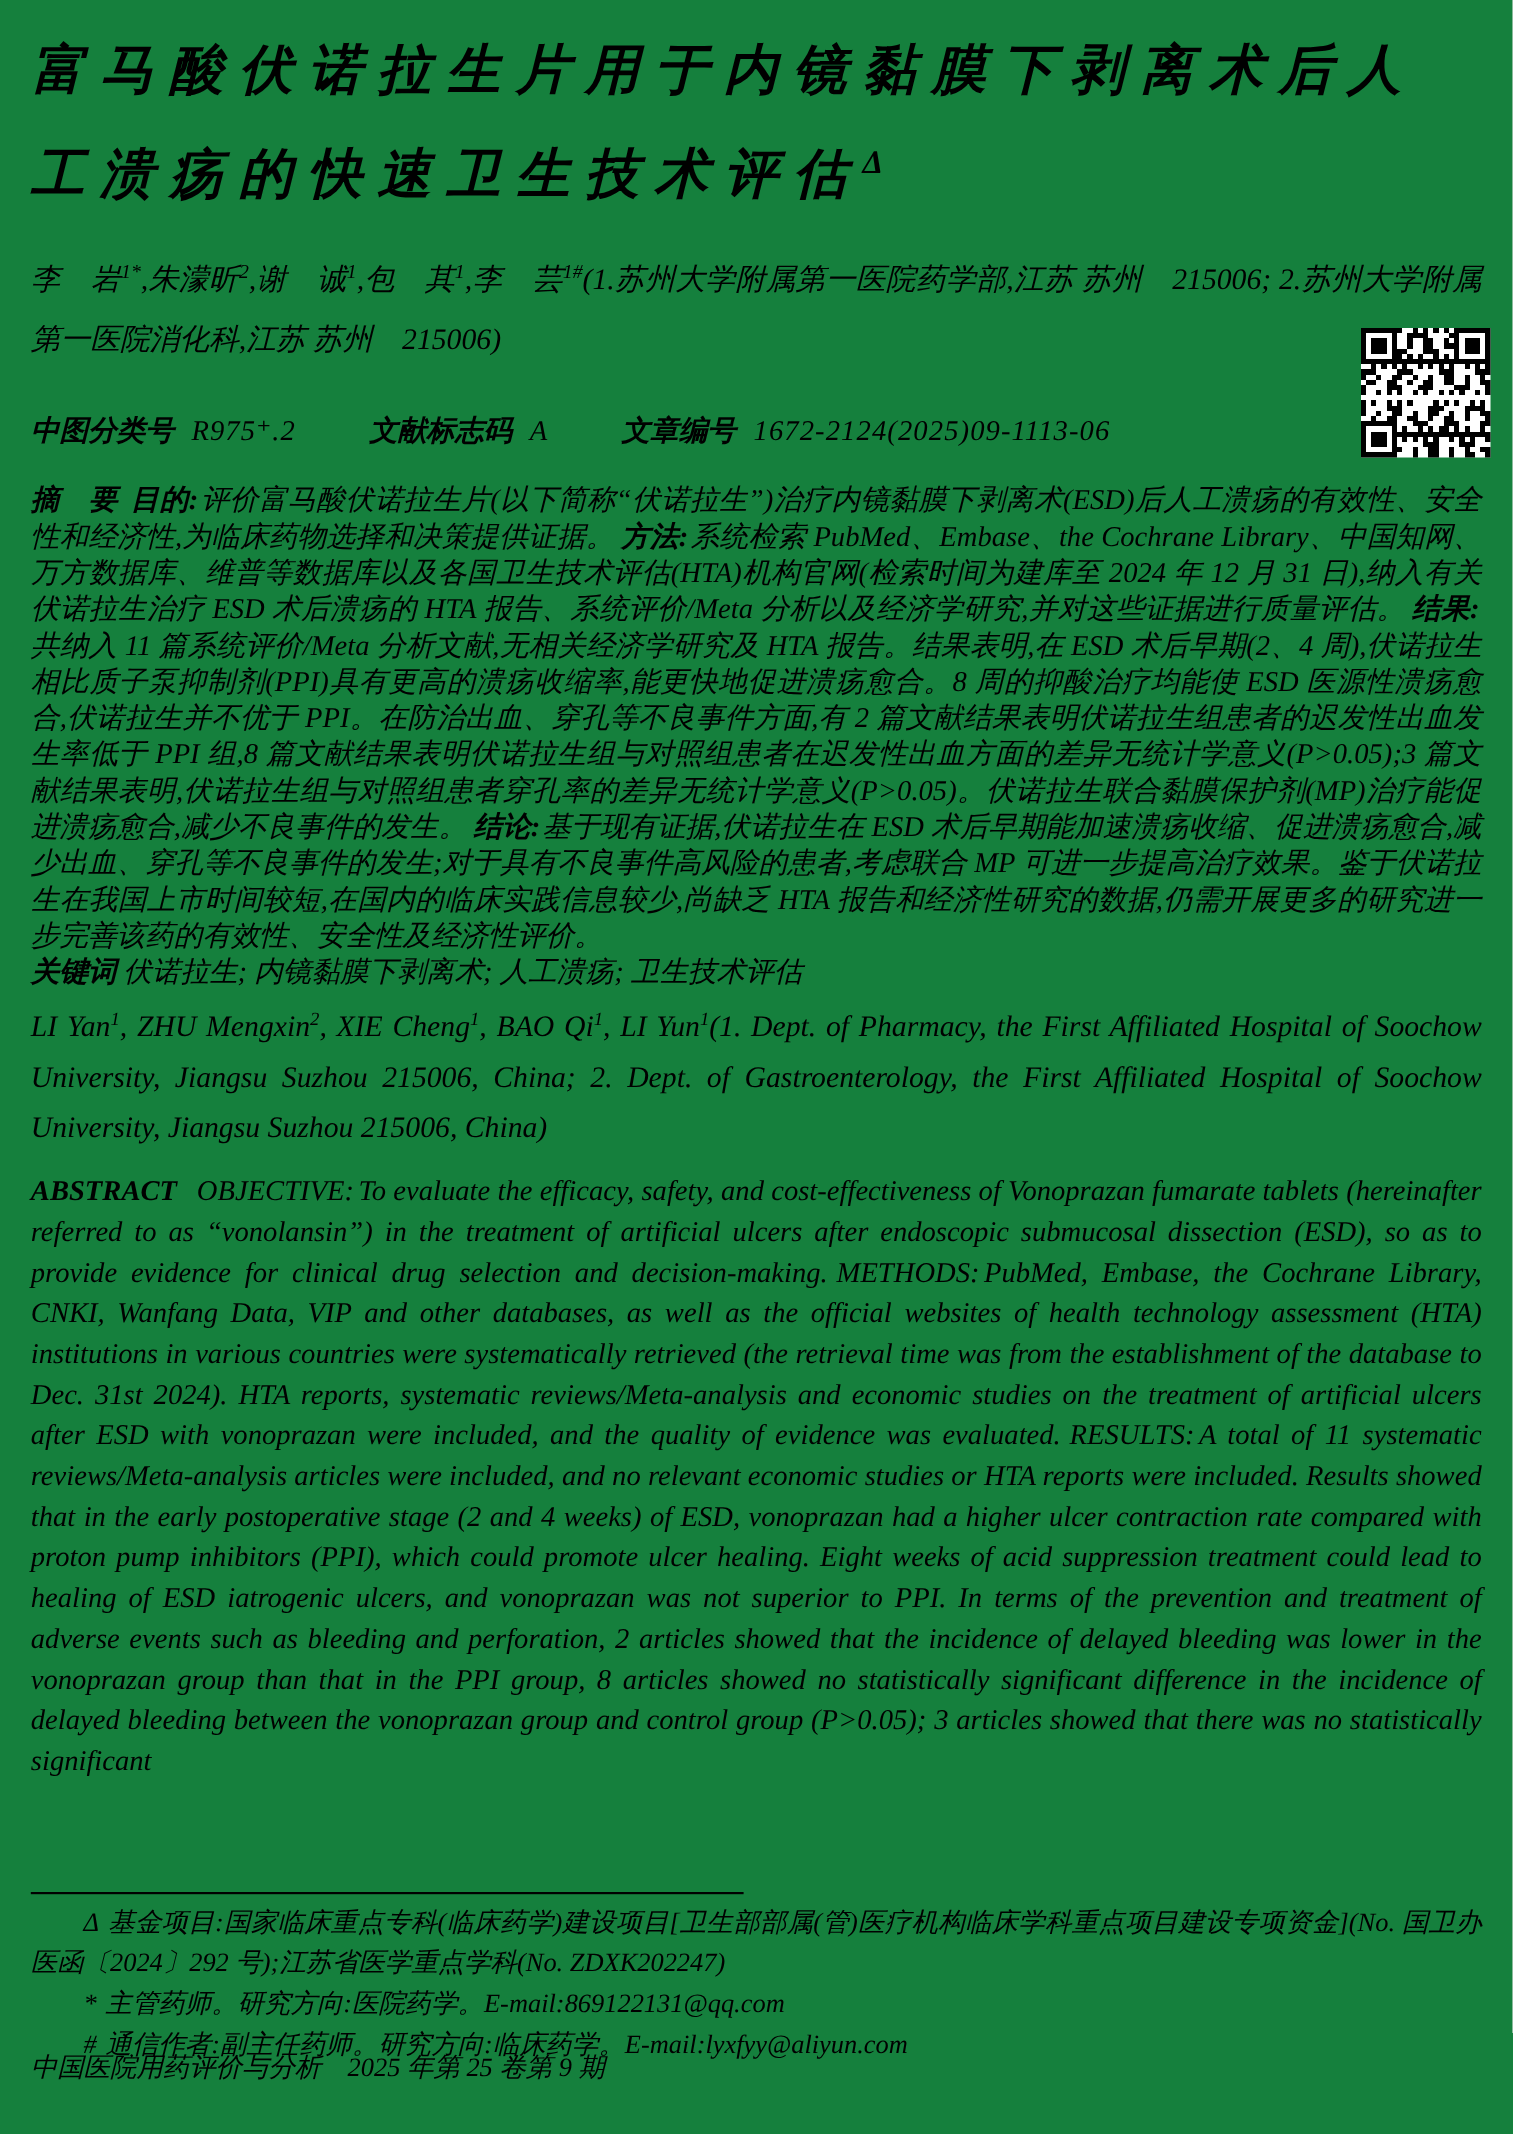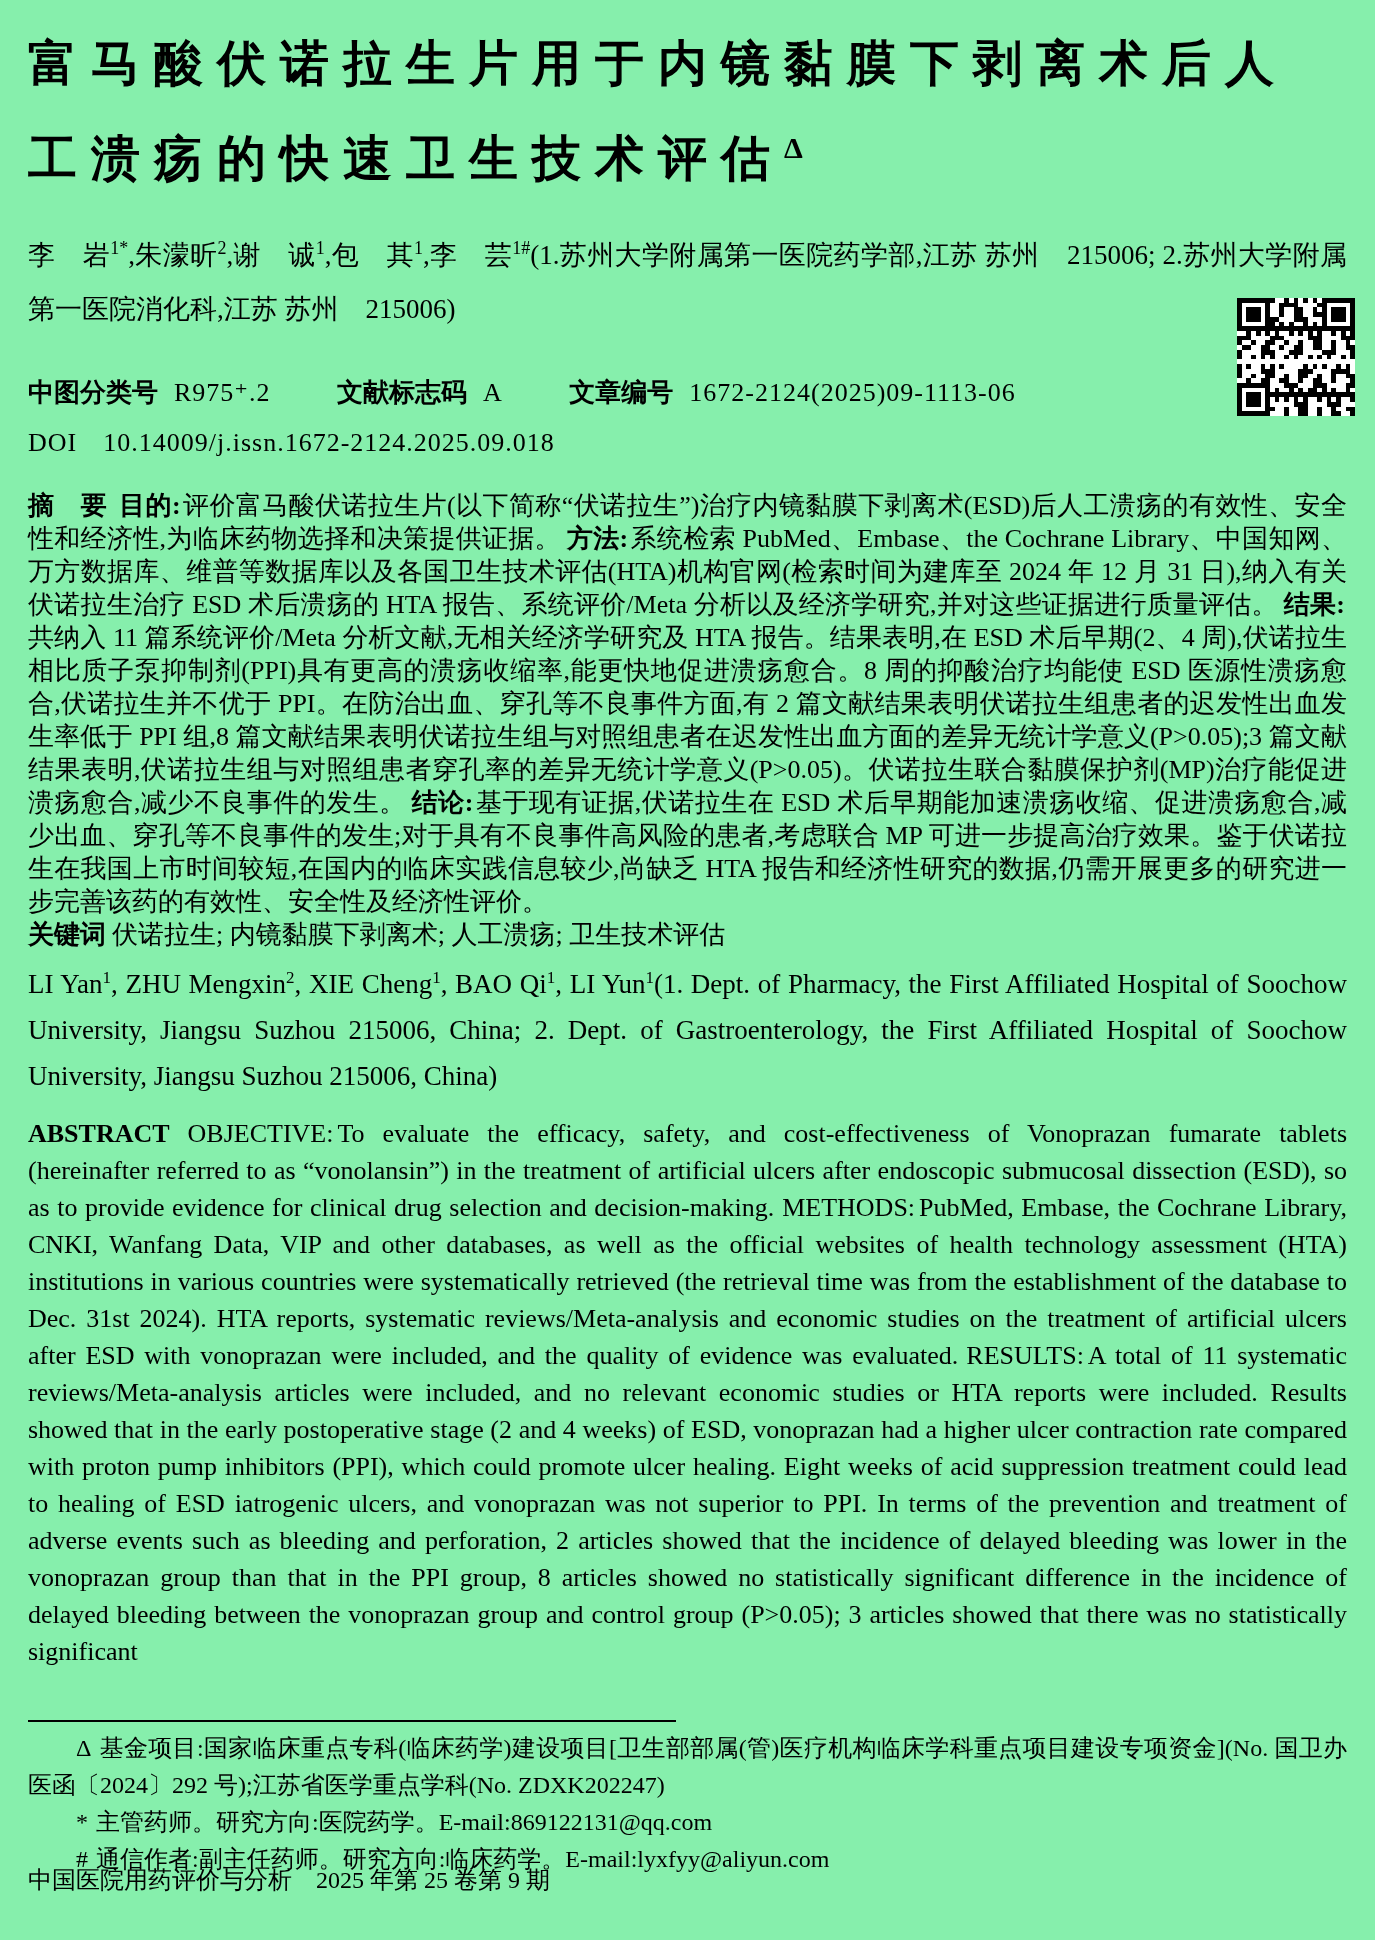--- a/index.html
+++ b/index.html
@@ -1,20 +1,20 @@
 <!DOCTYPE html>
 <html><head>
 <meta charset="utf-8">
 <style>
   html,body { margin:0; padding:0; background:#e8e8e8; }
   .page {
     position:relative; width:1375px; height:1940px; margin:0 auto;
-    background:#86efac; color:#000; overflow:hidden;
+    background:#15803d; color:#000; overflow:hidden;
     font-family:"Liberation Serif","DejaVu Serif",serif;
-    box-sizing:border-box; padding:14px 28px 0 28px;
+    box-sizing:border-box; padding:14px 28px 0 28px;font-style:italic;
   }
   .title-cn {
     margin:8px 0 20px 0; font-size:49px; font-weight:bold;
     line-height:84px; letter-spacing:14px; text-align:left;
   }
   .title-cn sup { font-size:30px; letter-spacing:0; }
   .authors-cn { margin:6px 0 0 0; font-size:27px; line-height:54px; text-align:justify; }
   .authors-cn sup { font-size:18px; }
   .meta-row { margin-top:36px; font-size:26px; line-height:40px; }
   .meta-label {
@@ -65,23 +65,20 @@
   <h1 class="title-cn"><span>富马酸伏诺拉生片用于内镜黏膜下剥离术后人工溃疡的快速卫生技术评估</span><sup>Δ</sup></h1>
 
   <p class="authors-cn"><span>李　岩</span><sup>1*</sup><span>,</span><span>朱濛昕</span><sup>2</sup><span>,</span><span>谢　诚</span><sup>1</sup><span>,</span><span>包　其</span><sup>1</sup><span>,</span><span>李　芸</span><sup>1#</sup><span>(1.苏州大学附属第一医院药学部,江苏 苏州　215006; 2.苏州大学附属第一医院消化科,江苏 苏州　215006)</span></p>
 
   <div class="meta-row">
     <span class="meta-label">中图分类号</span><span class="meta-value">R975⁺.2</span>
     <span class="meta-label">文献标志码</span><span class="meta-value">A</span>
     <span class="meta-label">文章编号</span><span class="meta-value">1672-2124(2025)09-1113-06</span>
   </div>
 
-  <div class="doi-row">
-    <span class="meta-value" style="margin-right:26px;">DOI</span><span class="meta-value">10.14009/j.issn.1672-2124.2025.09.018</span>
-  </div>
 
   <svg class="qr" viewBox="0 0 25 25" shape-rendering="crispEdges">
       <rect x="0" y="0" width="25" height="25" fill="#fff"></rect>
       <g fill="#000">
         <rect x="0" y="0" width="1" height="1"></rect>
         <rect x="1" y="0" width="1" height="1"></rect>
         <rect x="2" y="0" width="1" height="1"></rect>
         <rect x="3" y="0" width="1" height="1"></rect>
         <rect x="4" y="0" width="1" height="1"></rect>
         <rect x="5" y="0" width="1" height="1"></rect>

